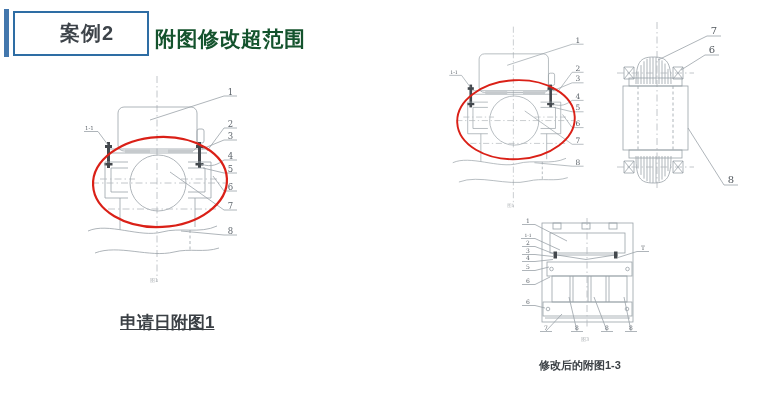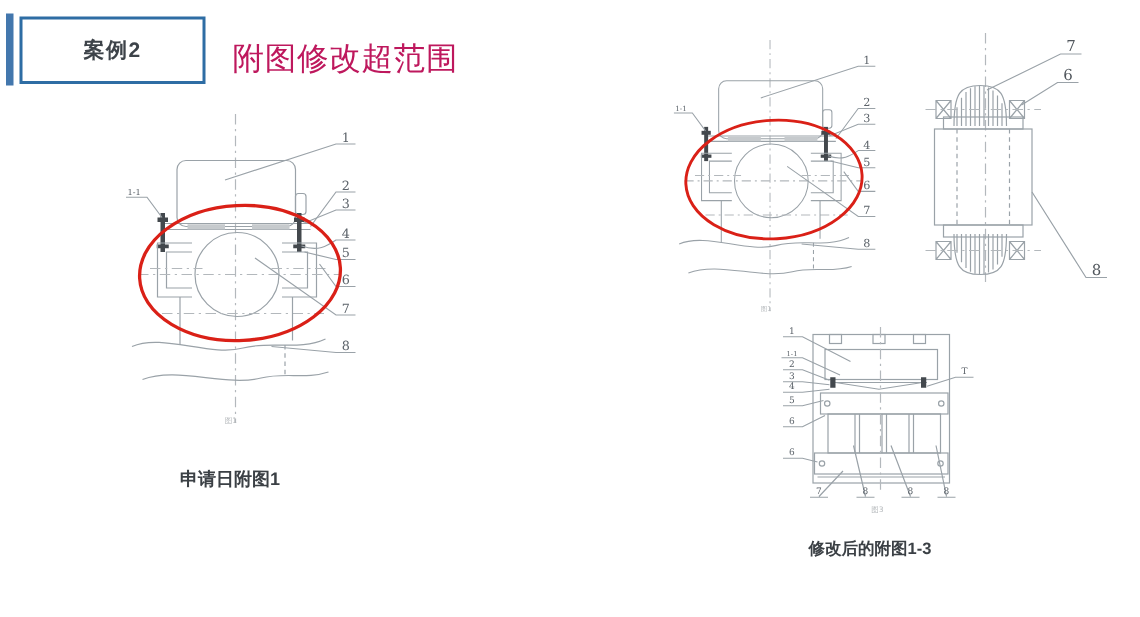--- a/index.html
+++ b/index.html
@@ -4,27 +4,27 @@
 <style>
   html,body{margin:0;padding:0;}
   body{
     width:760px;height:411px;position:relative;overflow:hidden;
     background:#ffffff;font-family:"Liberation Sans","DejaVu Sans",sans-serif;
   }
   .stripe{position:absolute;left:4px;top:9px;width:5px;height:48px;background:#4377ad;}
   .badge{
     position:absolute;left:13px;top:11px;width:120px;height:41px;
     border:2.5px solid #2e6da4;display:flex;align-items:center;justify-content:center;
-    font-size:14px;font-weight:bold;color:#3d4349;letter-spacing:1px;
+    font-size:20px;font-weight:bold;color:#3d4349;letter-spacing:1px;padding-left:12px;
   }
   .title{
-    position:absolute;left:155px;top:25px;font-size:21px;font-weight:normal;color:#be185d;
+    position:absolute;left:155px;top:25px;font-size:21px;font-weight:bold;color:#14532d;
     letter-spacing:0.5px;
   }
-  .caption1{position:absolute;left:120px;top:311px;font-size:12px;font-weight:bold;color:#3b4045;}
+  .caption1{position:absolute;left:120px;top:311px;font-size:17px;font-weight:bold;color:#3b4045;text-decoration:underline;}
   .caption2{position:absolute;left:539px;top:358px;font-size:11px;font-weight:bold;color:#3b4045;}
   .drawing{position:absolute;}
   
   .ln line,.ln path,.ln rect,.ln circle{fill:none;stroke:#9aa2a8;stroke-width:0.8;}
   .ln .pad{fill:#c6cacd;stroke:none;}
   .ln .dark rect{fill:#43484d;stroke:none;}
   .ln .cl{stroke:#b3b8bc;stroke-dasharray:7 3 1.5 3;}
   .ln .dash{stroke-dasharray:3 2.5;}
   .ln .hatch{stroke:#aab0b4;stroke-width:0.6;}
   .red{fill:none;stroke:#da2017;stroke-width:2.2;}

